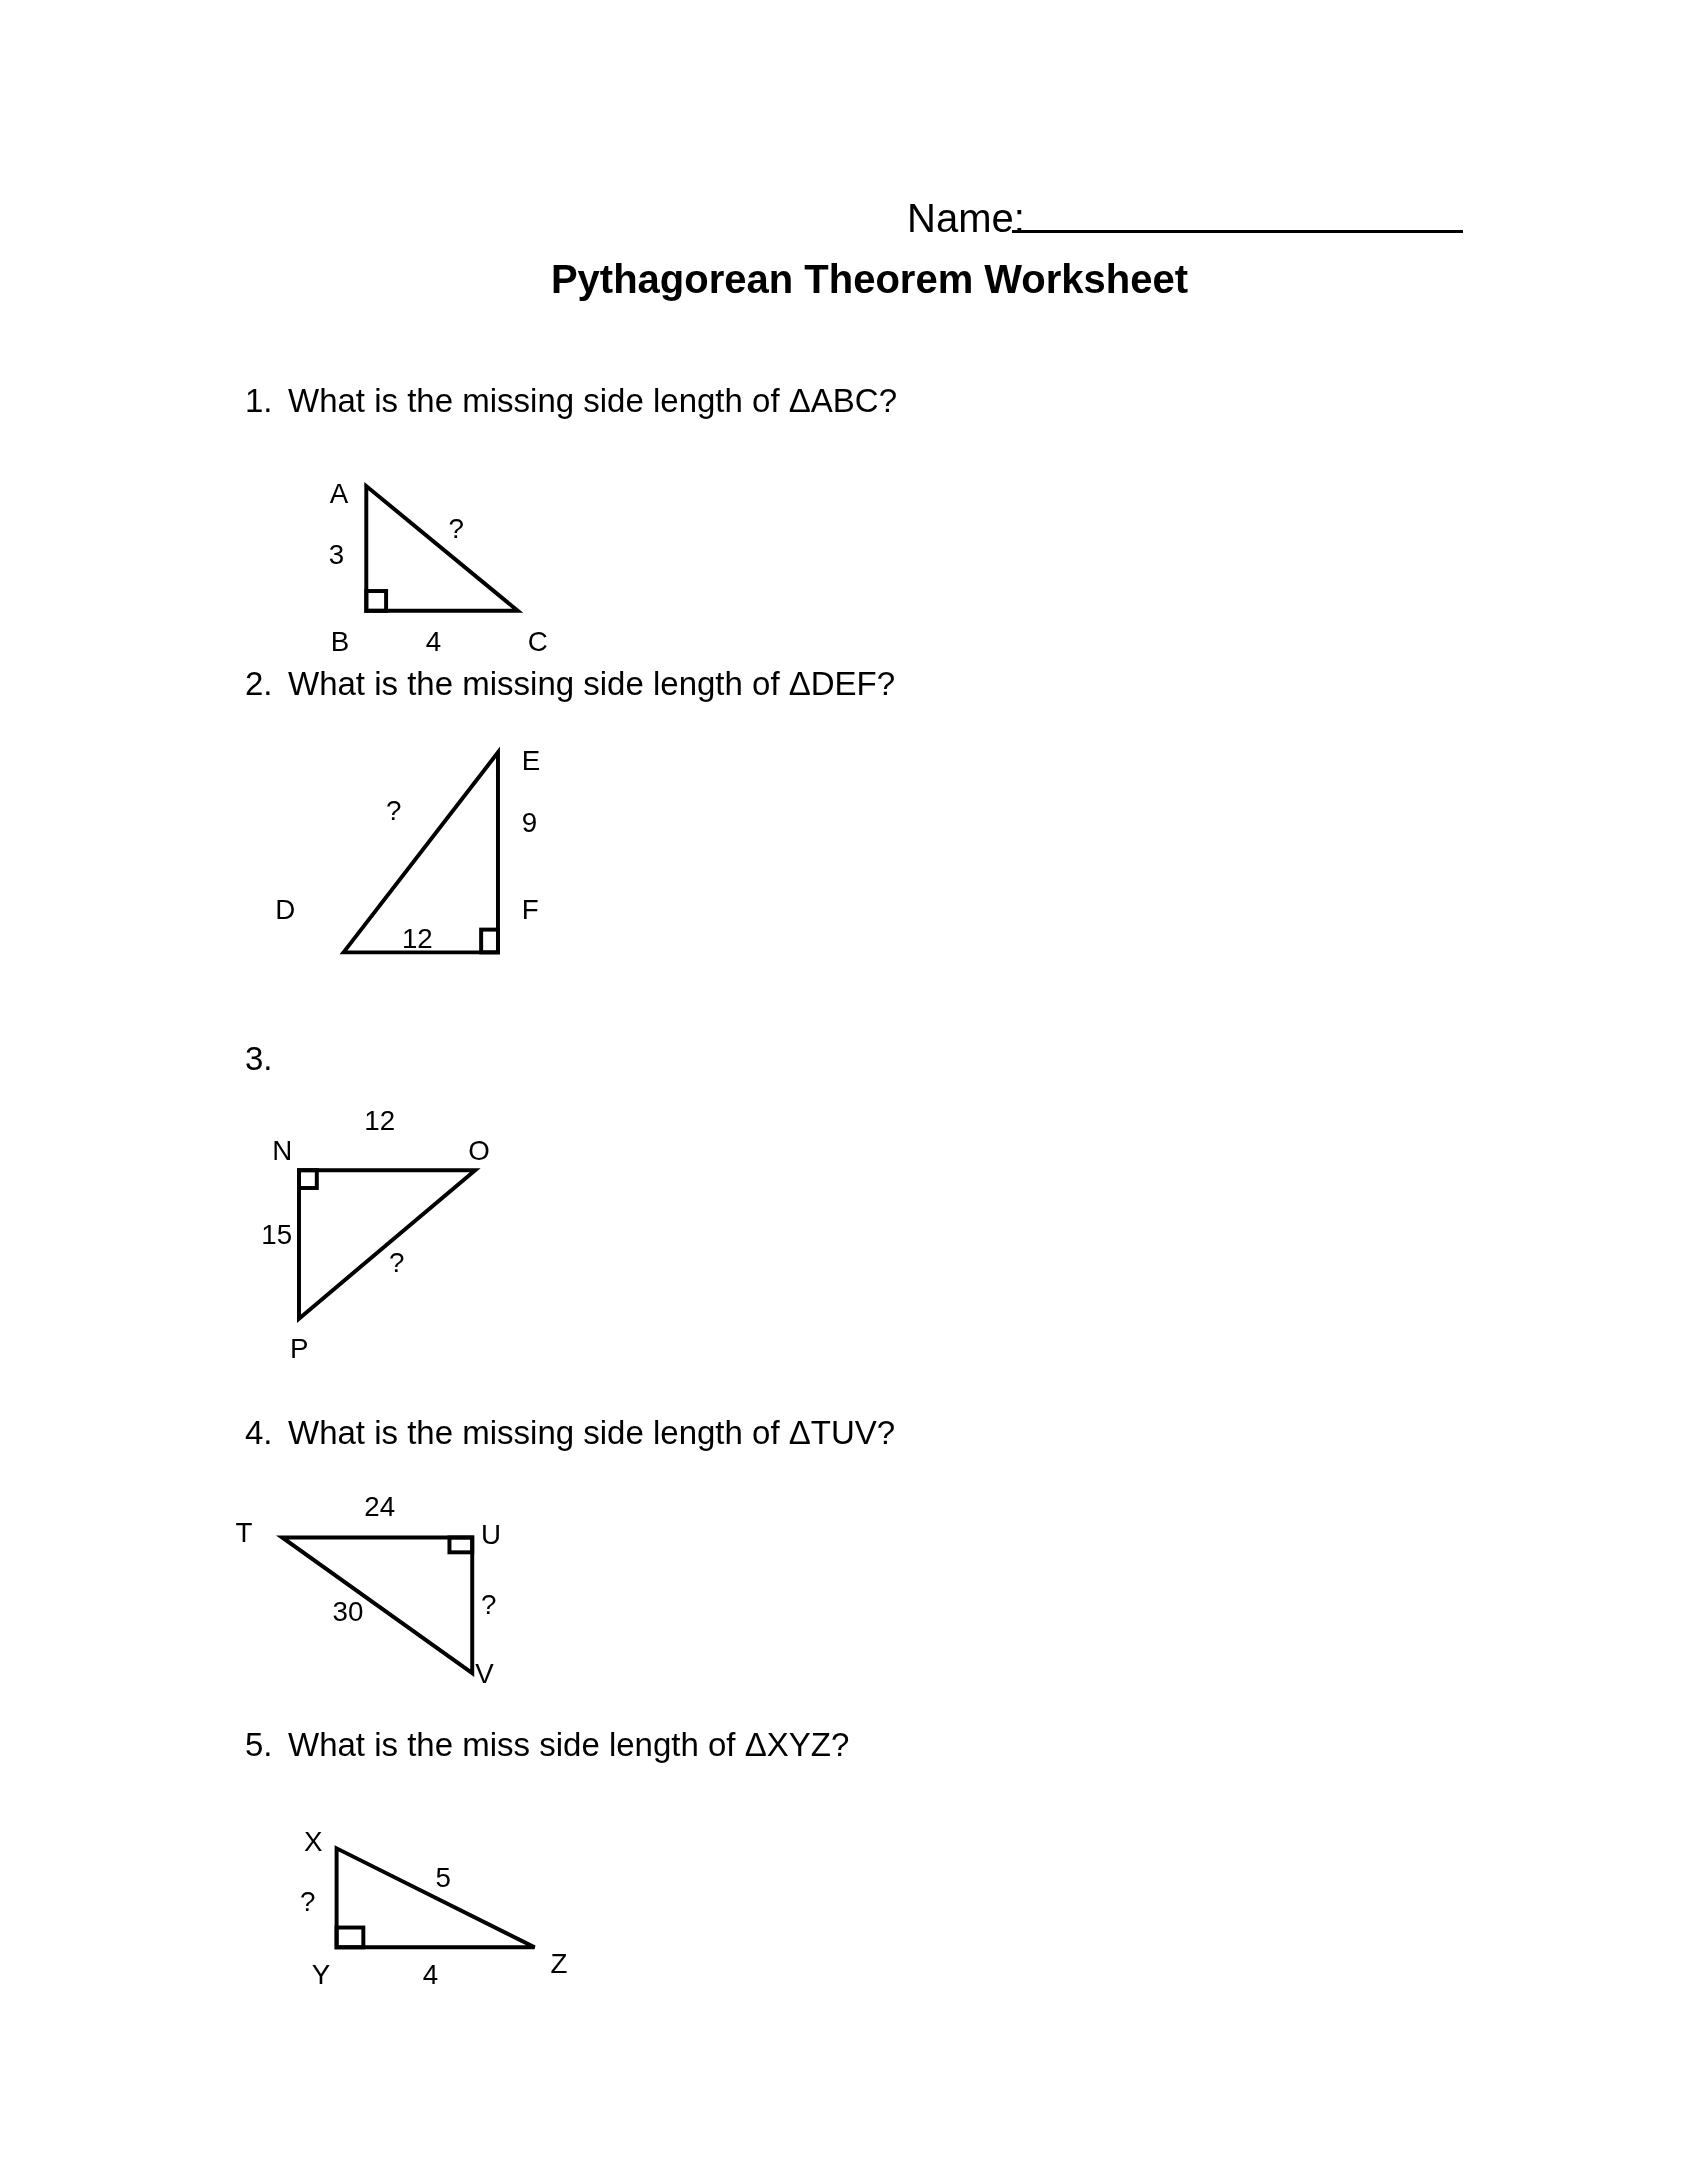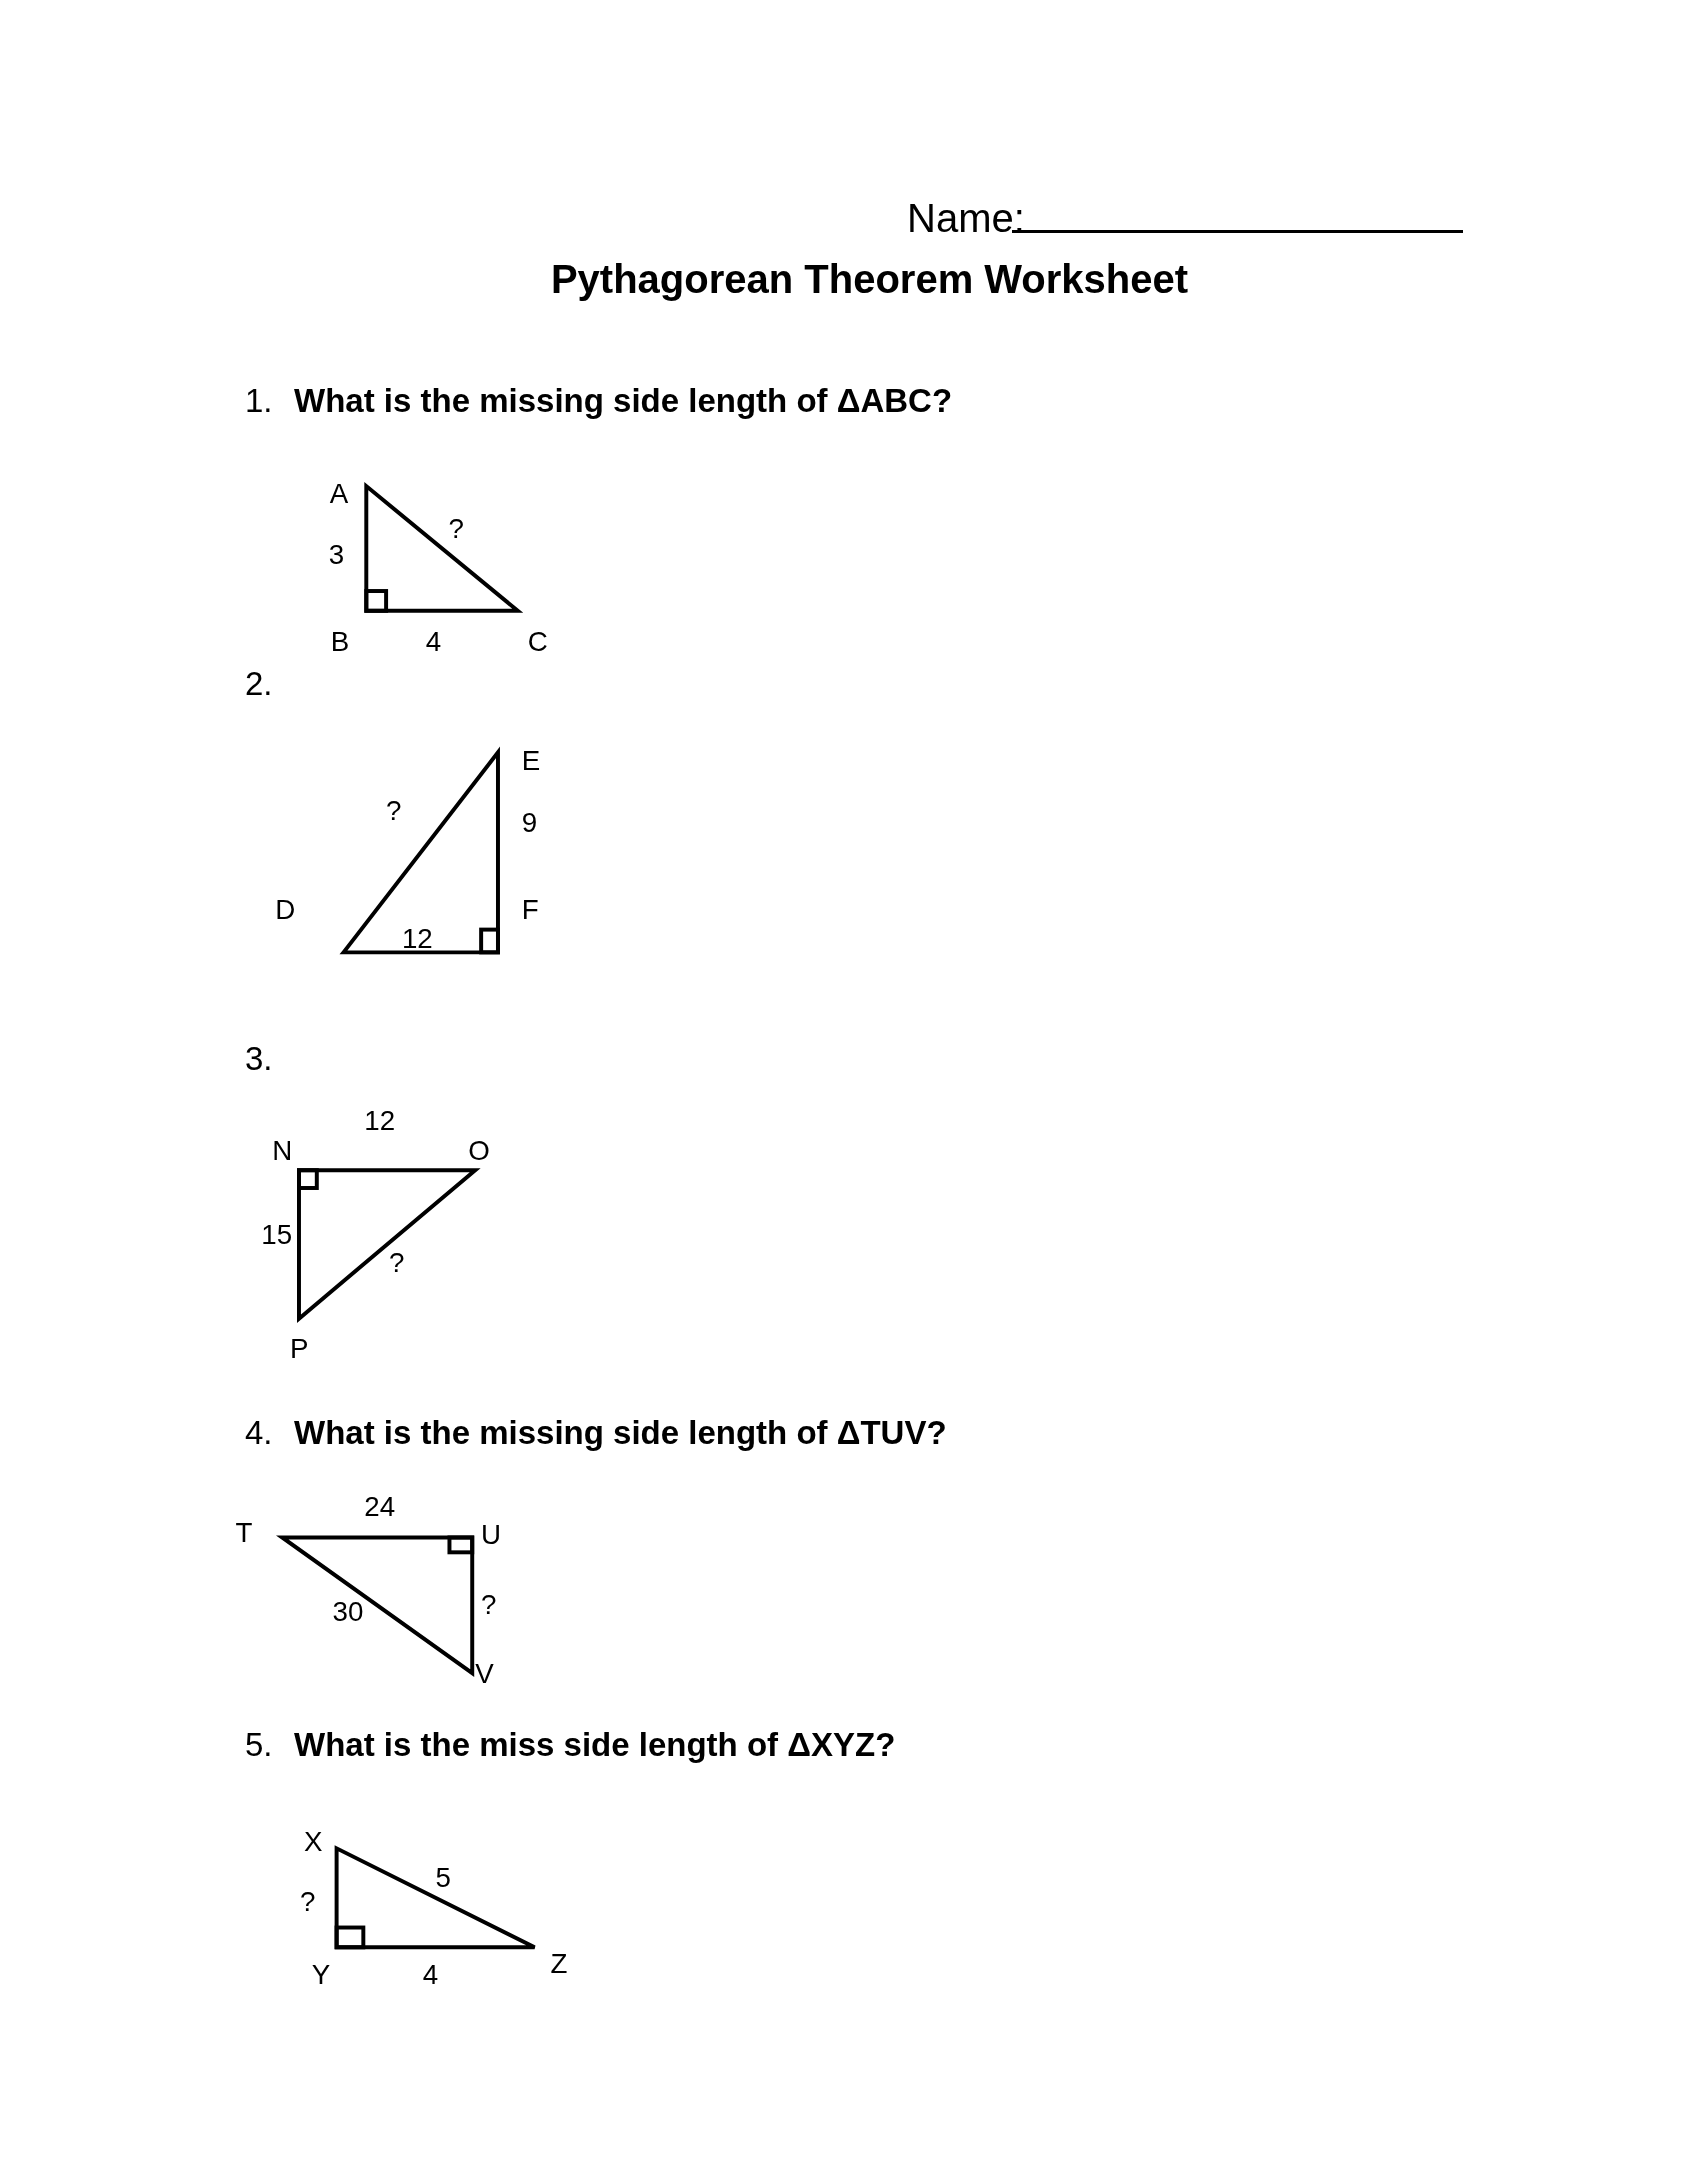--- a/index.html
+++ b/index.html
@@ -4,39 +4,40 @@
 <style>
   html, body { margin: 0; padding: 0; background: #ffffff; }
   body { width: 1683px; height: 2178px; position: relative; overflow: hidden;
          font-family: "Liberation Sans", "DejaVu Sans", sans-serif; color: #000; }
   .abs { position: absolute; white-space: nowrap; }
   .name-label { left: 907px; top: 196px; font-size: 40px; }
   .name-line { left: 1012px; top: 230px; width: 451px; height: 0; border-top: 3px solid #000; }
   .title { left: 0; width: 1659px; text-align: center; top: 257px; font-size: 40px; font-weight: bold; padding-left: 40px; }
   .question { font-size: 33px; }
   .q-num { position: absolute; left: 245px; }
-  .q-text { position: absolute; left: 294px; font-weight: bold; }
+  .q-text { position: absolute; left: 288px; }
   svg.figs { position: absolute; left: 0; top: 0; width: 1683px; height: 2178px; }
   svg.figs text { font-family: "Liberation Sans", "DejaVu Sans", sans-serif; font-size: 28px; fill: #000; }
   svg.figs .tri { fill: none; stroke: #000; stroke-width: 4; stroke-linejoin: miter; }
   svg.figs .ra { fill: none; stroke: #000; stroke-width: 4; }
 </style>
 </head>
 <body>
 
 <div class="abs name-label">Name:</div>
 <div class="abs name-line"></div>
 <div class="abs title">Pythagorean Theorem Worksheet</div>
 
 <div class="abs question" style="top:382px;left:0;width:1683px;height:40px;">
   <span class="q-num">1.</span>
   <span class="q-text">What is the missing side length of ΔABC?</span>
 </div>
 <div class="abs question" style="top:665px;left:0;width:1683px;height:40px;">
   <span class="q-num">2.</span>
+  <span class="q-text">What is the missing side length of ΔDEF?</span>
 </div>
 <div class="abs question" style="top:1040px;left:0;width:1683px;height:40px;">
   <span class="q-num">3.</span>
 </div>
 <div class="abs question" style="top:1414px;left:0;width:1683px;height:40px;">
   <span class="q-num">4.</span>
   <span class="q-text">What is the missing side length of ΔTUV?</span>
 </div>
 <div class="abs question" style="top:1726px;left:0;width:1683px;height:40px;">
   <span class="q-num">5.</span>

